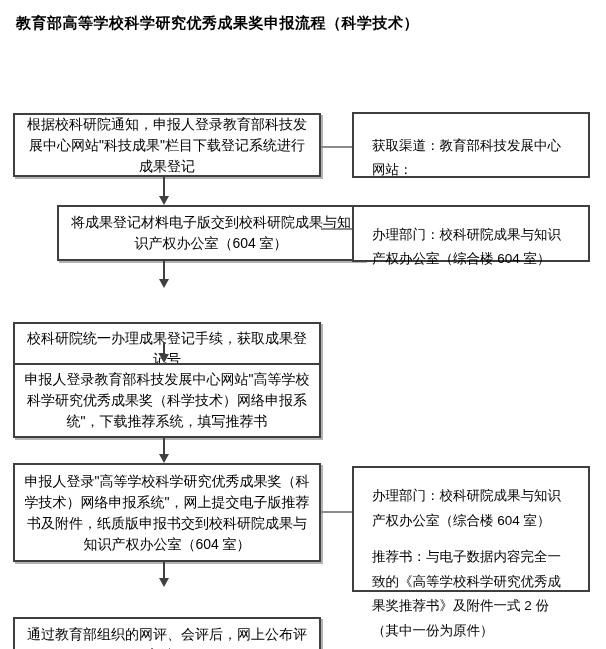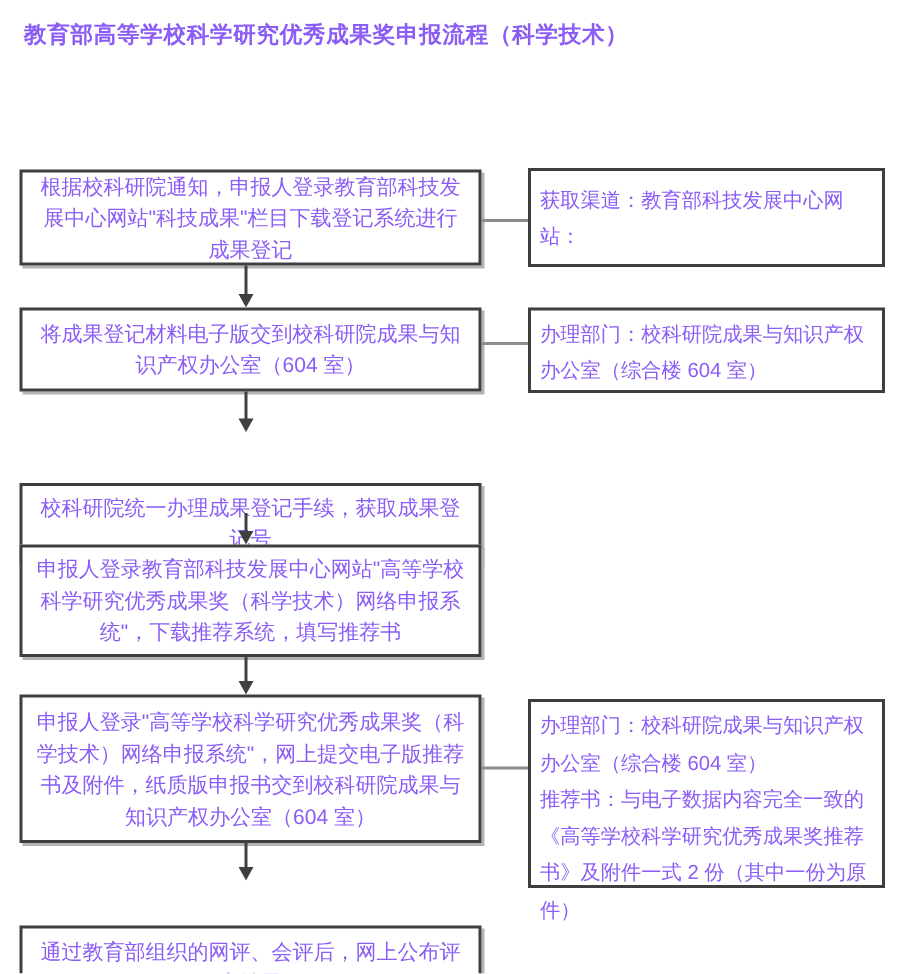--- a/index.html
+++ b/index.html
@@ -7,21 +7,21 @@
     padding: 0;
     background: #ffffff;
     font-family: "Liberation Sans", sans-serif;
   }
   .canvas {
     position: relative;
     width: 606px;
     height: 649px;
     background: #ffffff;
     overflow: hidden;
-    color: #8b5cf6;
+    color: #000000;
   }
   .title {
     position: absolute;
     left: 16px;
     top: 14px;
     font-size: 15px;
     font-weight: bold;
     letter-spacing: 0.5px;
     white-space: nowrap;
   }
@@ -36,21 +36,21 @@
     background: #ffffff;
     display: flex;
     align-items: center;
     justify-content: center;
     text-align: center;
     font-size: 14px;
     line-height: 1.5;
     padding: 2px 8px;
   }
   .step-1 { top: 113px; height: 64px; }
-  .step-2 { top: 205px; height: 56px; }
+  .step-2 { top: 205px; height: 56px; margin-left: 44px; }
   .step-3 { top: 288px; height: 54px; margin-top: 34px; }
   .step-4 { top: 363px; height: 75px; }
   .step-5 { top: 463px; height: 99px; }
   .step-6 { top: 617px; height: 56px; }
 
   
   .note {
     position: absolute;
     left: 352px;
     width: 238px;
@@ -58,21 +58,21 @@
     border: 2px solid #3f3f3f;
     background: #ffffff;
     font-size: 13.5px;
     line-height: 1.8;
     padding: 4px 6px 2px 6px;
     text-align: left;
   }
   .note-1 { top: 112px; height: 66px; padding-top: 8px; }
   .note-2 { top: 205px; height: 57px; }
   .note-3 { top: 466px; height: 126px; line-height: 1.82; }
-  .note p { margin: 0; }
+  .note p { margin: 12px; }
   .url-line { font-family: "Liberation Sans", sans-serif; }
 
   
   .v-arrow {
     position: absolute;
     left: 158px;
     width: 12px;
   }
   .v-arrow .stem {
     position: absolute;

